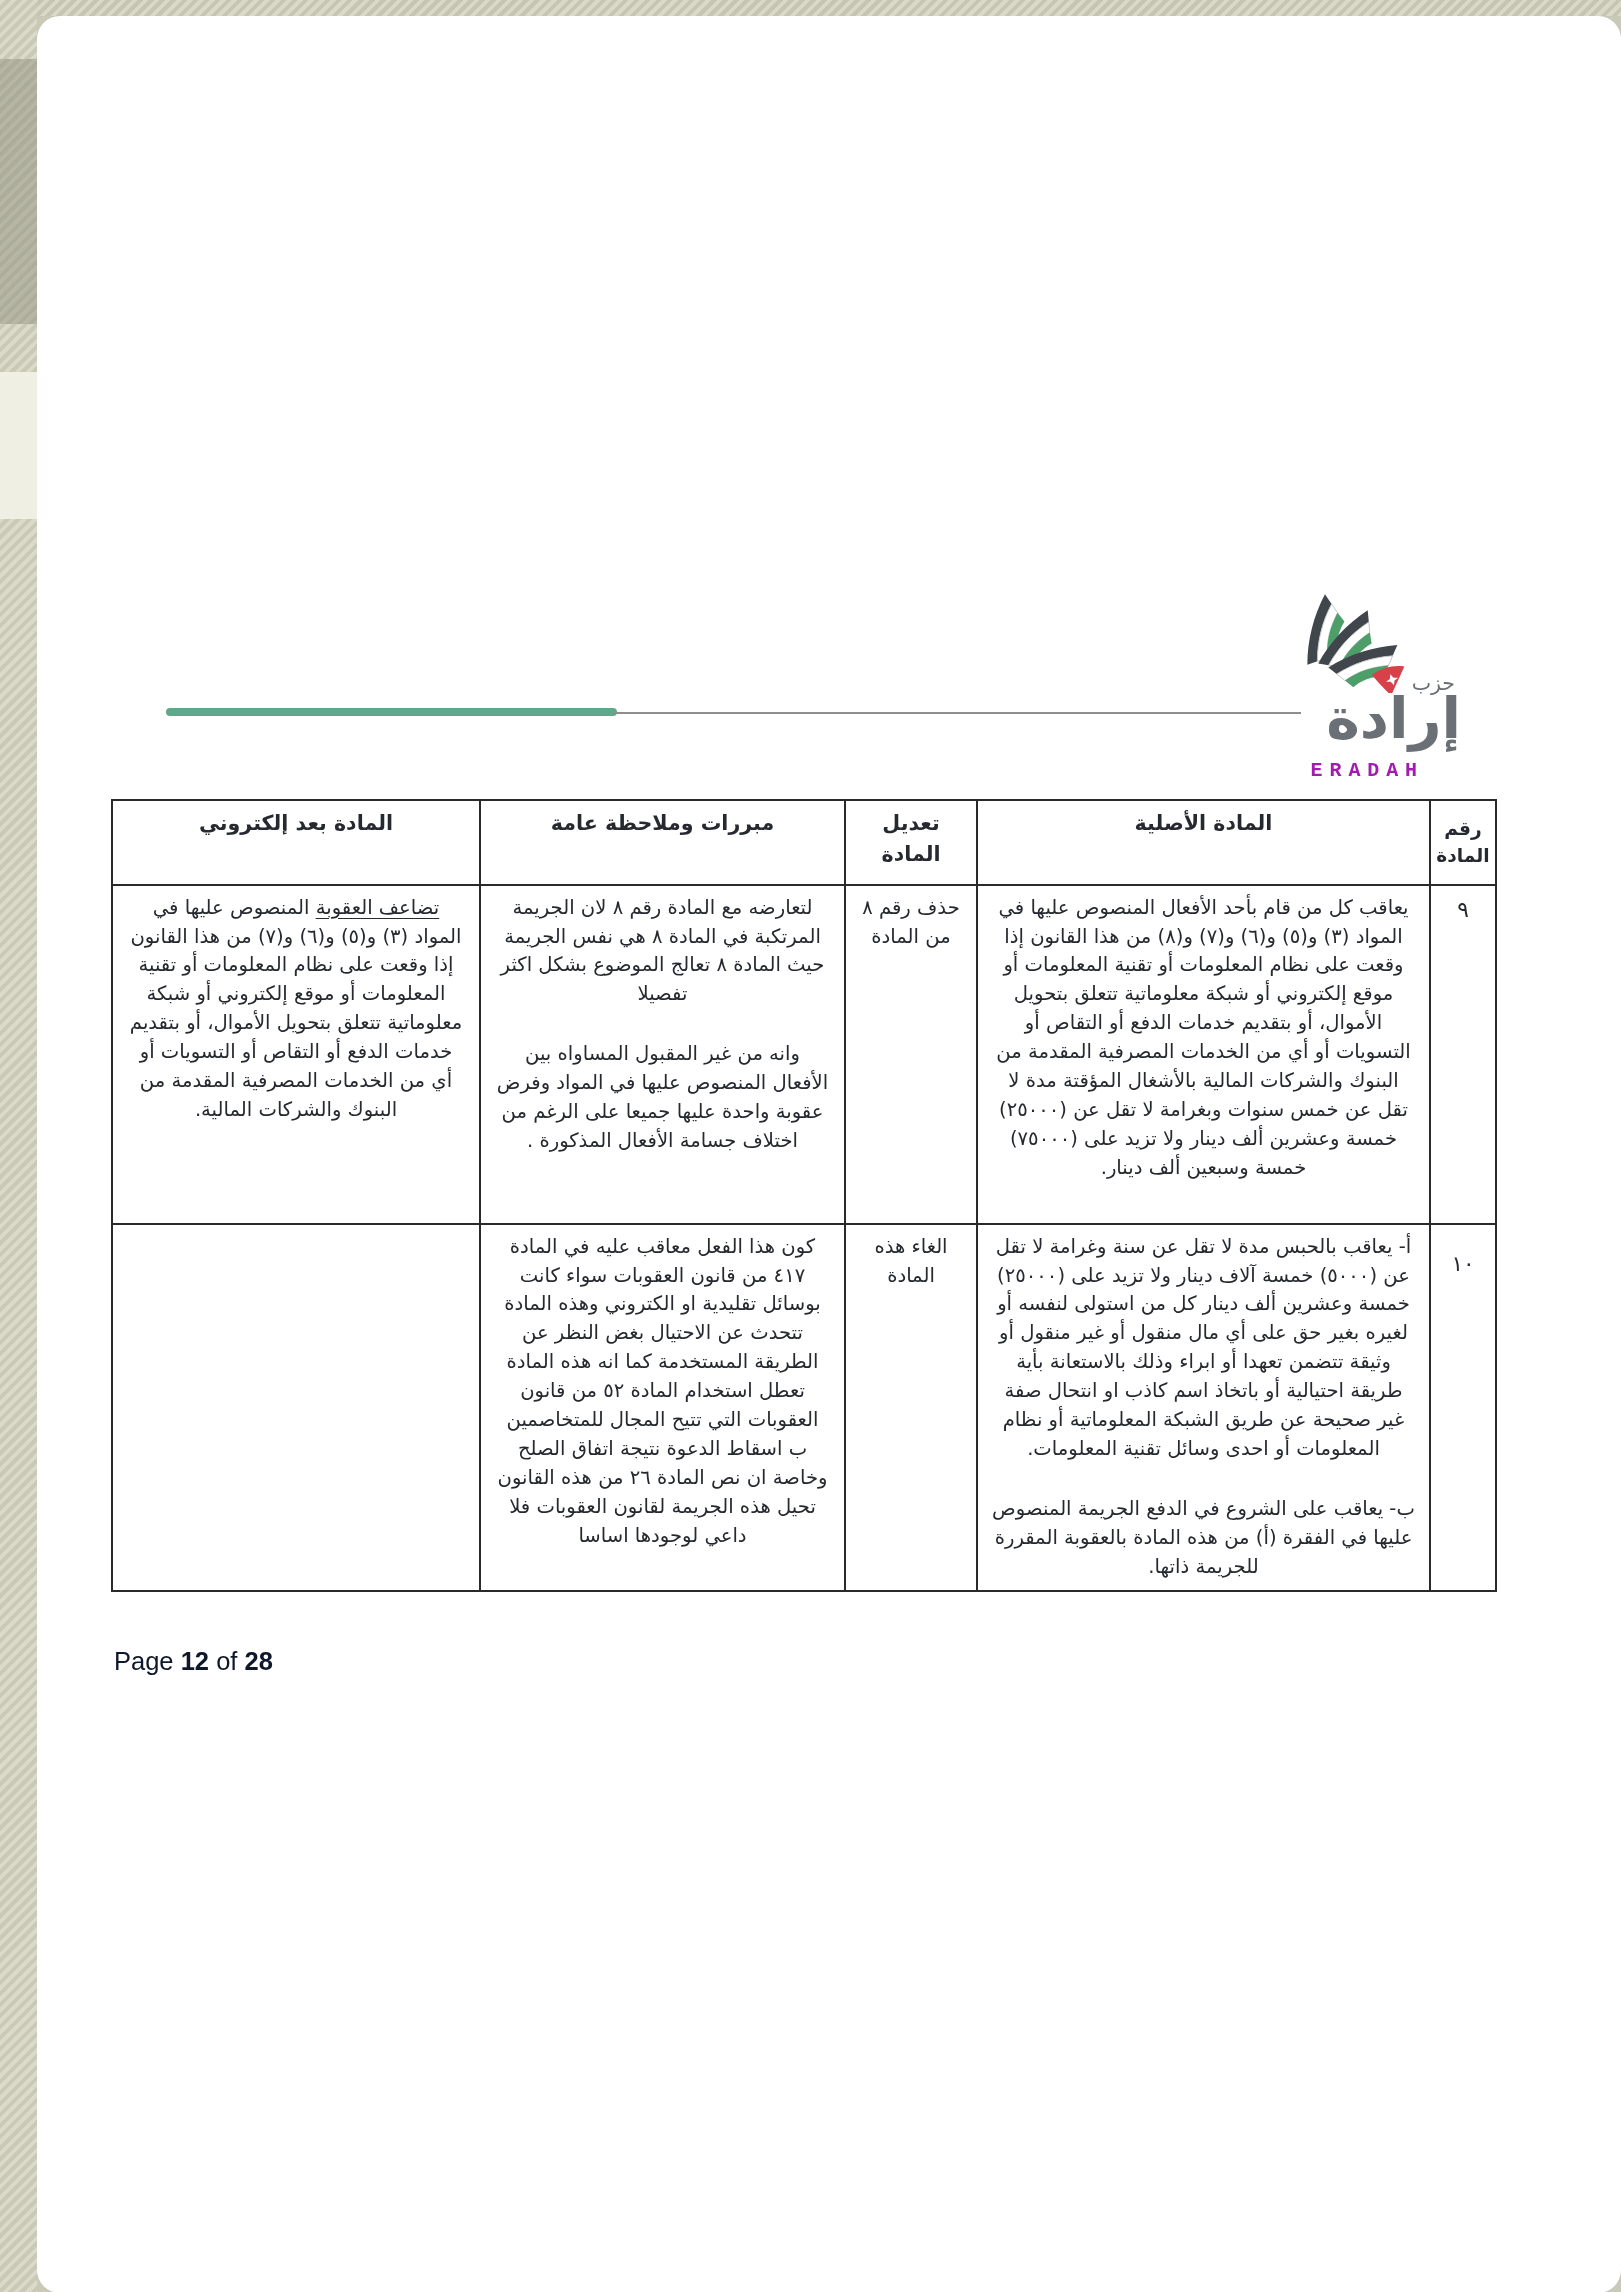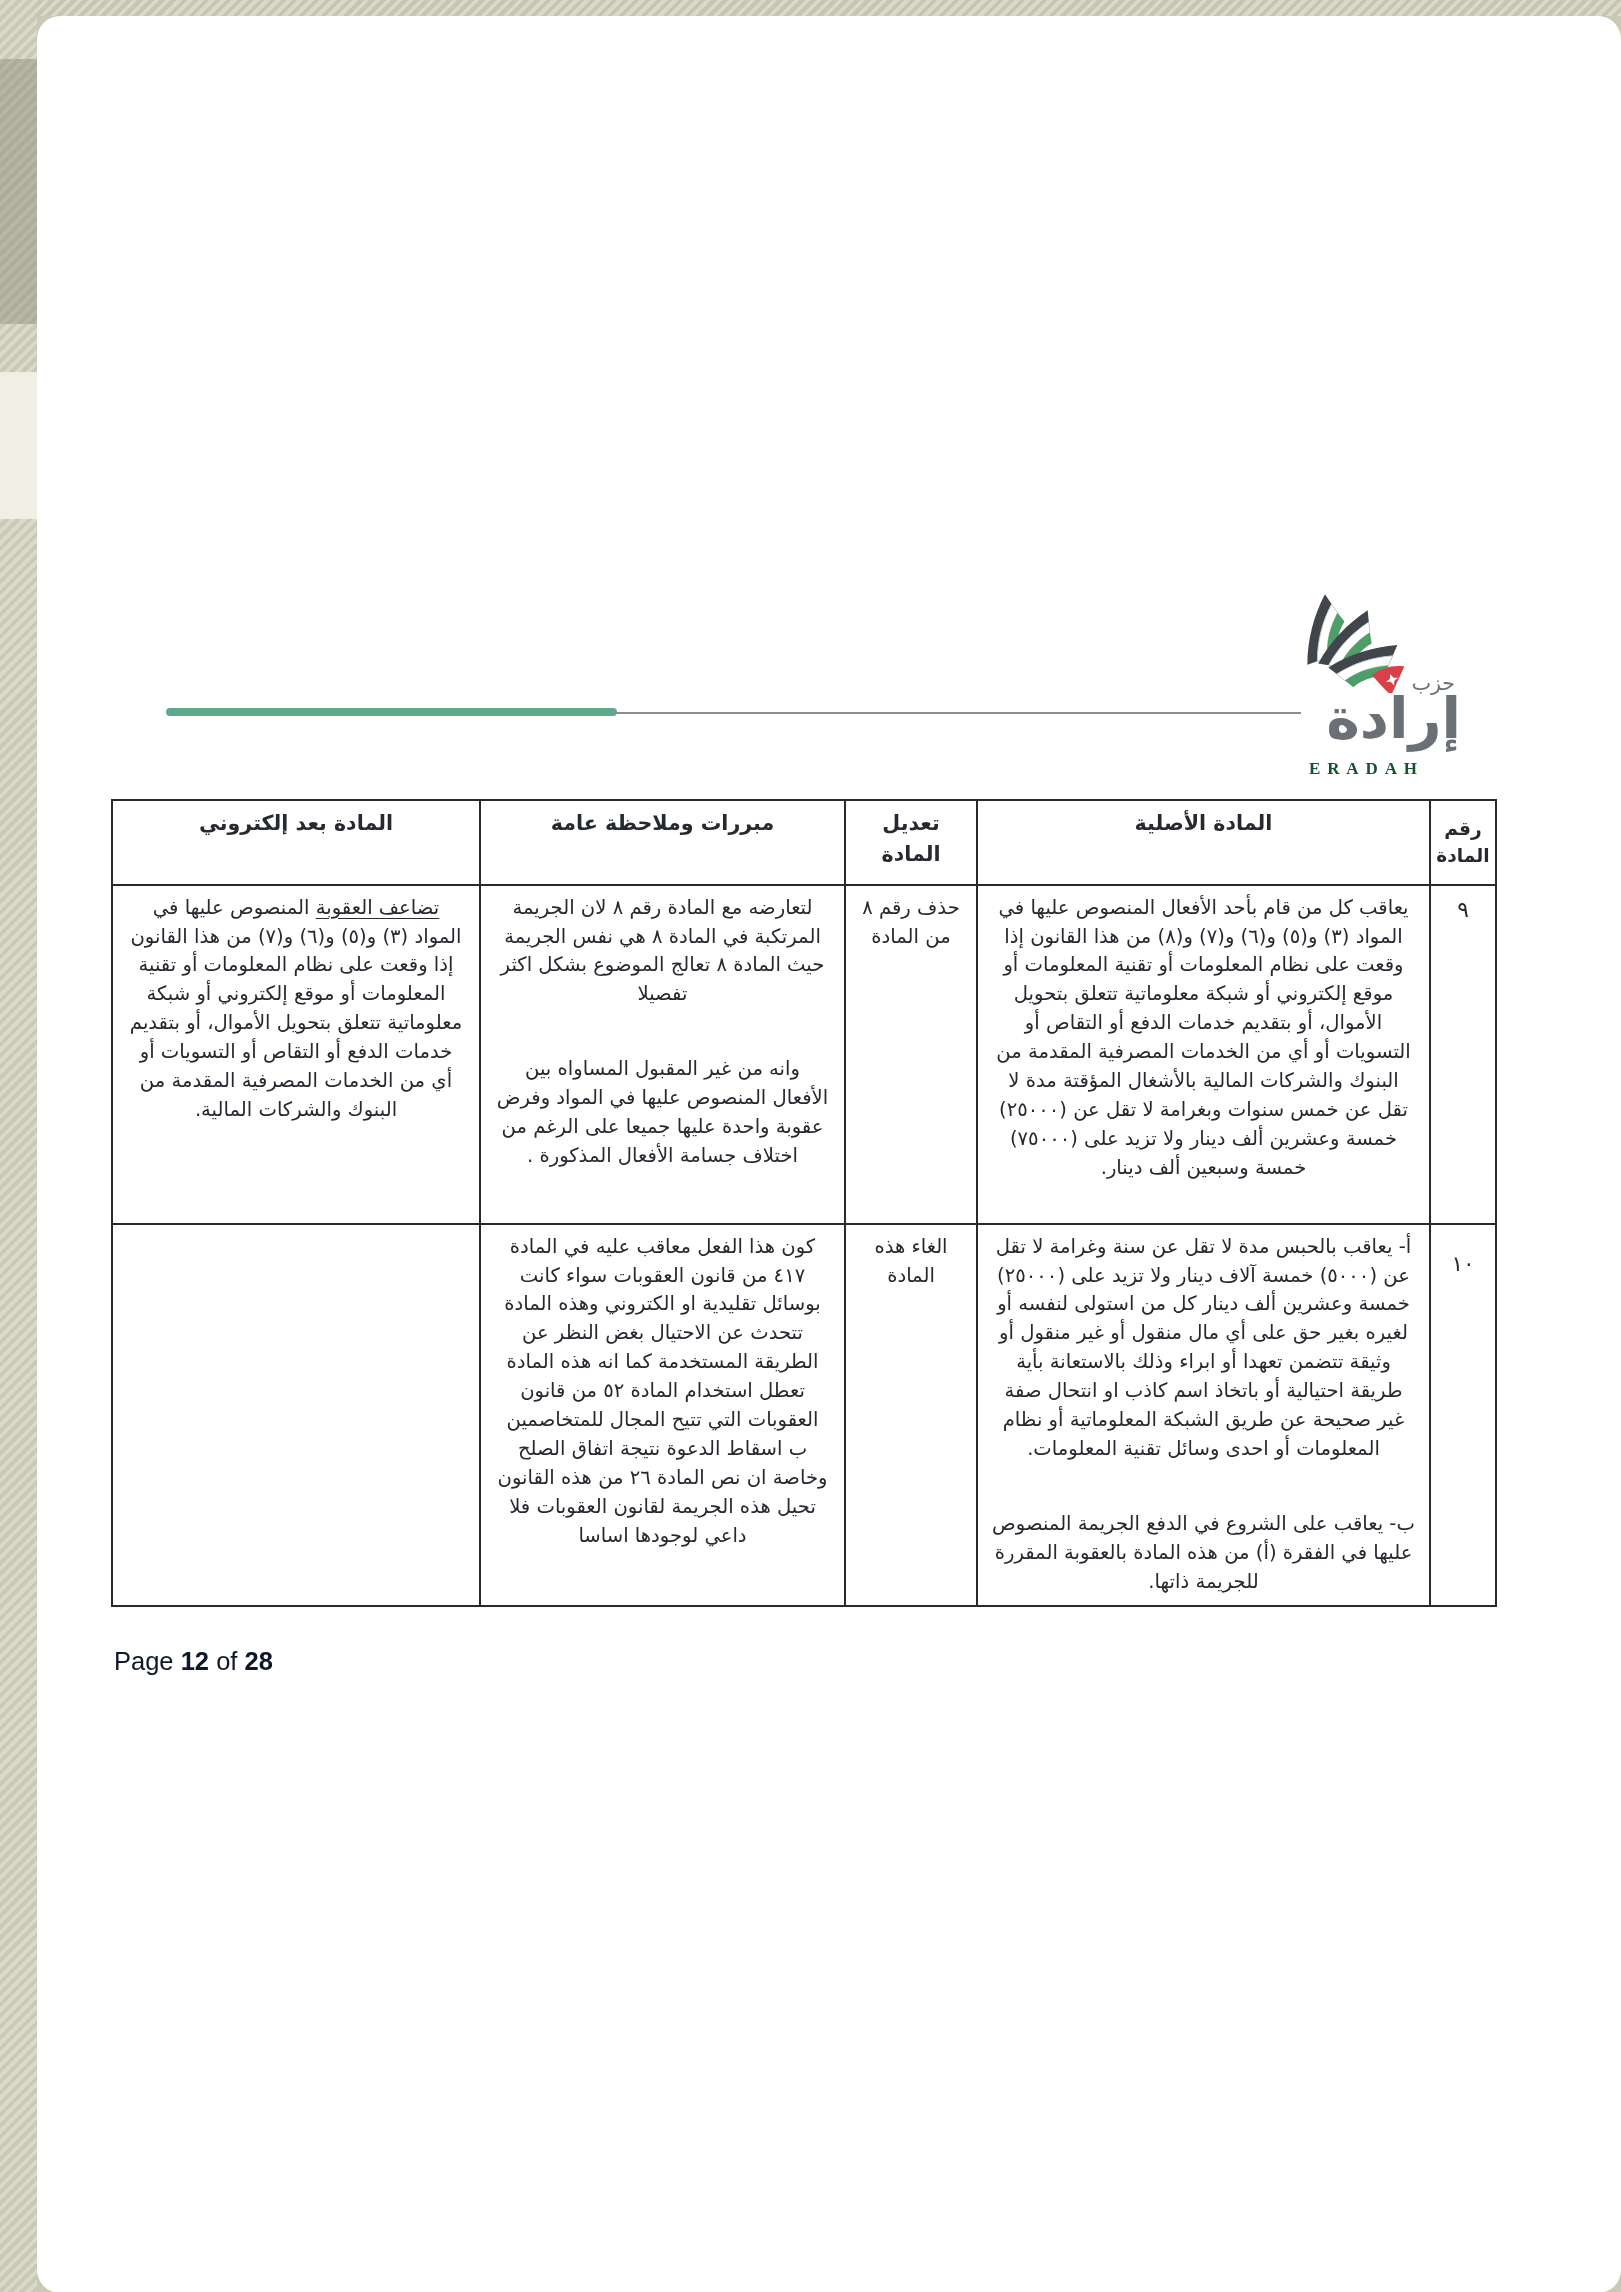--- a/index.html
+++ b/index.html
@@ -40,22 +40,22 @@
 
   
   .logo{position:absolute;left:1243px;top:561px;width:181px;height:221px;color:#6b7076;}
   .logo .flags{position:absolute;left:7.8px;top:0;}
   .logo .party{position:absolute;right:5.9px;top:94px;font-size:20.6px;letter-spacing:1px;}
   .logo .wordmark{
     position:absolute;right:0;top:110px;font-size:57px;line-height:1.1;
     font-weight:bold;letter-spacing:0;
   }
   .logo .latin{
-    position:absolute;right:37px;top:182px;font-size:17px;letter-spacing:6.9px;
-    font-family:Liberation Serif, serif;font-weight:bold;color:#14532d;
+    position:absolute;right:37px;top:182px;font-size:20px;letter-spacing:6.9px;
+    font-family:Liberation Mono, monospace;font-weight:bold;color:#a21caf;
   }
 
   
   table.amendments{
     position:absolute;left:74px;top:783px;width:1383px;
     border-collapse:collapse;table-layout:fixed;
     direction:rtl;
     font-size:19.6px;line-height:1.48;color:#262a30;
   }
   table.amendments td,table.amendments th{
@@ -66,21 +66,21 @@
   col.c-num{width:66px;}
   col.c-orig{width:453px;}
   col.c-amend{width:132px;}
   col.c-just{width:365px;}
   col.c-after{width:368px;}
   tr.hdr{height:56px;}
   tr.r1{height:339px;}
   tr.r2{height:340px;}
   td.num{font-size:21.6px;padding-top:33px;}
   td p{margin:0 0 0 0;}
-  td p + p{margin-top:46px;}
+  td p + p{margin-top:31px;}
   .u{text-decoration:underline;text-underline-offset:3.9px;}
 
   
   .footer{
     position:absolute;left:77px;top:1631px;
     font-family:"Liberation Sans",sans-serif;font-size:25.5px;color:#0f172a;
     direction:ltr;
   }
   .footer b{font-weight:bold;}
 </style>

